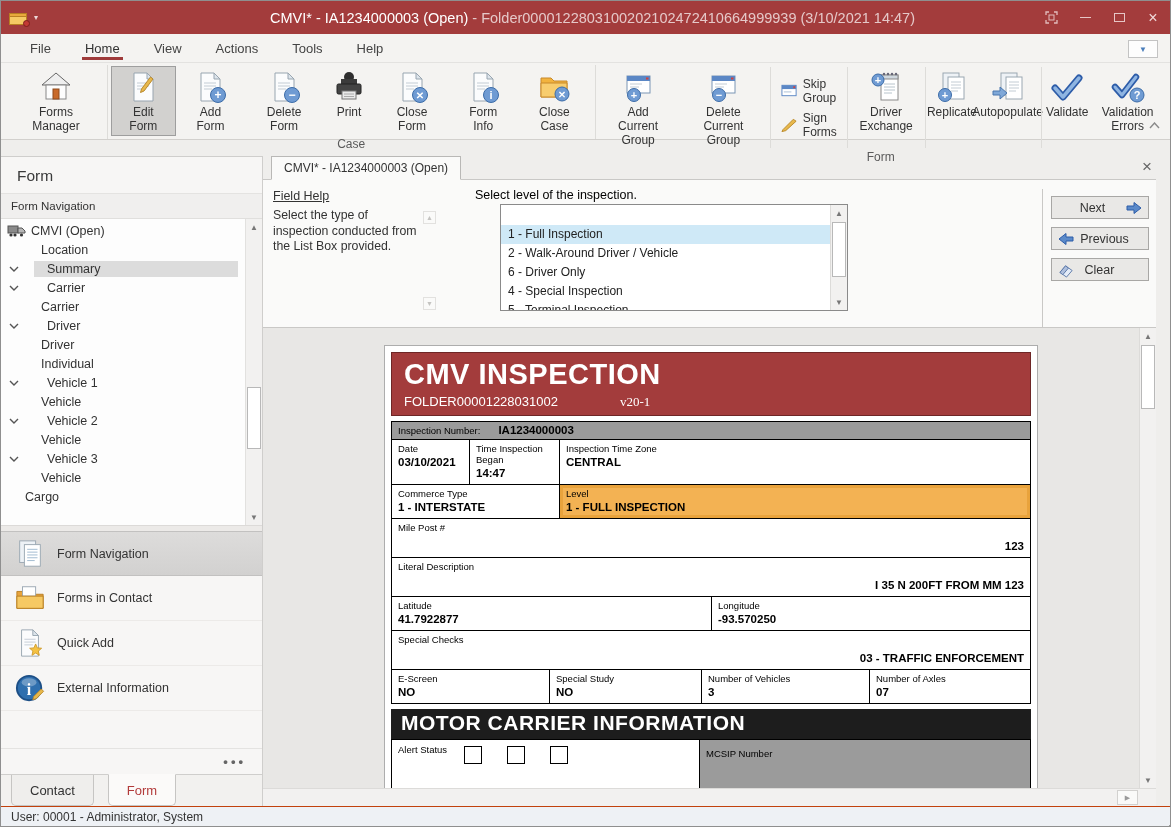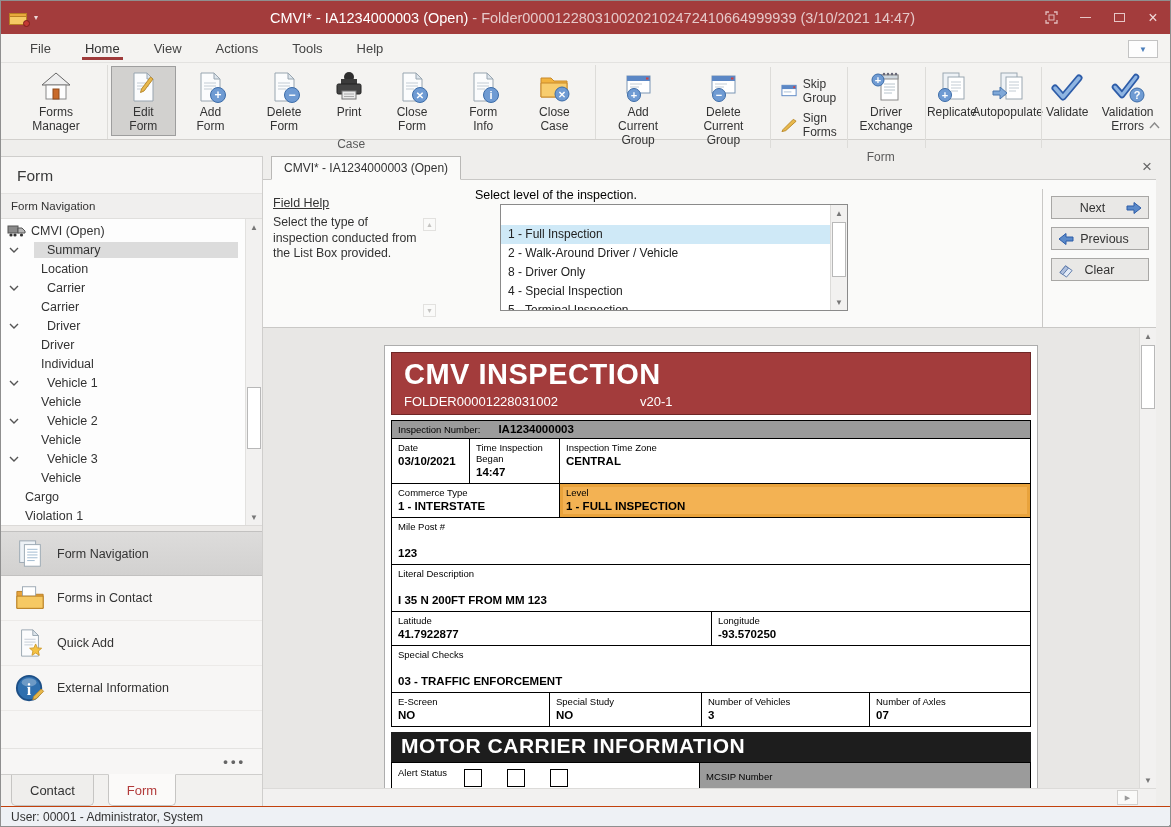--- a/index.html
+++ b/index.html
@@ -90,21 +90,21 @@
   .sb-tab.active { background:#fbfaf9; color:#b23a3a; border-top:1px solid #fbfaf9; margin-top:-1px; }
 
   
   .main { flex:1; display:flex; flex-direction:column; padding-right:14px; min-width:0; min-height:0; }
   .tabstrip { height:24px; flex:none; position:relative; border-bottom:1px solid #c9c8c6; }
   .doctab { position:absolute; left:8px; bottom:-1px; height:24px; background:#fafaf9; border:1px solid #b9b8b6;
             border-bottom:1px solid #fafaf9; display:flex; align-items:center; padding:0 12px; font-size:12px; color:#333; }
   .strip-close { position:absolute; right:0px; top:2px; font-size:17px; color:#666; line-height:1; padding:0 4px; }
 
   .toppanel { height:148px; flex:none; background:#fafaf9; border-bottom:1px solid #c9c8c6; position:relative; }
-  .fieldhelp { position:absolute; left:10px; top:16px; width:172px; }
+  .fieldhelp { position:absolute; left:10px; top:9px; width:172px; }
   .fh-title { font-size:12.5px; color:#333; text-decoration:underline; }
   .fh-body { margin-top:5px; width:146px; font-size:12.3px; line-height:1.28; color:#333; }
   .fh-arrow { position:absolute; left:150px; width:13px; height:13px; background:#fafaf9; border:1px solid #e2e1df;
               display:flex; align-items:center; justify-content:center; font-size:7px; color:#c4c3c1; }
   .fh-up { top:22px; } .fh-down { top:108px; }
   .prompt { position:absolute; left:212px; top:8px; font-size:12.5px; color:#000000; }
   .listbox { position:absolute; left:237px; top:24px; width:348px; height:107px; background:#fff;
              border:1px solid #8a8a8a; overflow:hidden; }
   .opts { position:absolute; left:0; top:0; right:17px; }
   .opt { height:19px; line-height:19px; padding-left:7px; font-size:12px; color:#222; white-space:nowrap; }
@@ -124,31 +124,31 @@
   .hstrip { height:18px; flex:none; background:#f2f1f0; border-top:1px solid #dcdbd9; position:relative; }
   .h-arrow { position:absolute; right:18px; top:1px; width:21px; height:15px; background:#fafaf9; border:1px solid #d2d1cf;
              display:flex; align-items:center; justify-content:center; font-size:7px; color:#9a9a9a; }
 
   
   .page { position:absolute; left:121px; top:17px; width:654px; height:1200px; background:#fff;
           border:1px solid #adadad; padding:6px; }
   .banner { background:#a33c3c; border:1px solid #6e2626; color:#fff; padding:5px 12px 5px; }
   .banner-title { font-size:29px; font-weight:bold; letter-spacing:.5px; }
   .banner-sub { display:flex; font-size:13px; margin-top:3px; }
-  .banner-ver { margin-left:82px; }
+  .banner-ver { margin-left:62px;font-family:Liberation Serif, serif; }
   .grid { border:1px solid #000; margin-top:5px; }
   .gbar { height:18px; background:#9b9b9b; border-bottom:1px solid #000; display:flex; align-items:center; padding-left:6px; }
   .gbar .glabel { margin-right:18px; }
   .grow { display:flex; border-bottom:1px solid #000; }
   .grow:last-child { border-bottom:none; }
   .gcell { padding:3px 6px 4px; border-right:1px solid #000; }
   .gcell:last-child { border-right:none; flex:1; }
   .glabel { font-size:9.5px; color:#000; }
   .gvalue { font-size:11.5px; font-weight:bold; margin-top:2px; min-height:13px; white-space:nowrap; }
-  .tall .gvalue { margin-top:15px; }
+  .tall .gvalue { margin-top:7px;text-align:right; }
   .w78{width:78px;flex:none;} .w90{width:90px;flex:none;} .w100{width:100px;flex:none;}
   .w168{width:168px;flex:none;} .w320{width:320px;flex:none;} .w158{width:158px;flex:none;} .w152{width:152px;flex:none;} .w168b{width:168px;flex:none;}
   .level-cell { background:#f3b253; box-shadow:inset 0 0 0 3px #e9a33c; }
   .sechdr { margin-top:5px; background:#1d1d1d; color:#fff; font-weight:bold; font-size:21px;
             padding:2px 10px 4px; letter-spacing:.5px; }
   .alertrow { border:1px solid #000; display:flex; height:52px; margin-top:0px; }
   .alert-left { width:308px; flex:none; border-right:1px solid #000; position:relative; }
   .alert-left .glabel { position:absolute; left:6px; top:4px; }
   .cb { position:absolute; top:6px; width:18px; height:18px; background:#fff; border:1.5px solid #000; }
   .cb1{left:72px;} .cb2{left:115px;} .cb3{left:158px;}
@@ -414,31 +414,31 @@
             <svg class="t-icon" width="19" height="12" viewBox="0 0 19 12">
               <rect x="1" y="1" width="10" height="7" fill="#8a8a8a" stroke="#555"></rect>
               <path d="M11 3h4l3 3v2h-7z" fill="#b5b5b5" stroke="#555"></path>
               <circle cx="4" cy="10" r="1.6" fill="#333"></circle>
                 <circle cx="8" cy="10" r="1.6" fill="#333"></circle>
                 <circle cx="14.5" cy="10" r="1.6" fill="#333"></circle>
             </svg>
             <span class="lbl0">CMVI (Open)</span>
           </div>
           <div class="trow">
+              <span class="lbl2">Location</span>
+            </div>
+          <div class="trow">
             <span class="chev-slot">
                 <svg width="10" height="6" viewBox="0 0 10 6">
                   <path d="M1 1l4 4 4-4" fill="none" stroke="#555" stroke-width="1.4"></path>
                 </svg>
               </span>
             <span class="lblsel">Summary</span>
           </div>
           <div class="trow">
-              <span class="lbl2">Location</span>
-            </div>
-          <div class="trow">
             <span class="chev-slot">
                 <svg width="10" height="6" viewBox="0 0 10 6">
                   <path d="M1 1l4 4 4-4" fill="none" stroke="#555" stroke-width="1.4"></path>
                 </svg>
               </span>
             <span class="lbl1">Carrier</span>
           </div>
           <div class="trow">
               <span class="lbl2">Carrier</span>
             </div>
@@ -484,23 +484,20 @@
                   <path d="M1 1l4 4 4-4" fill="none" stroke="#555" stroke-width="1.4"></path>
                 </svg>
               </span>
             <span class="lbl1">Vehicle 3</span>
           </div>
           <div class="trow">
               <span class="lbl2">Vehicle</span>
             </div>
           <div class="trow">
               <span class="lbl1">Cargo</span>
-            </div>
-          <div class="trow">
-              <span class="lbl1">Violation 1</span>
             </div>
         </div>
         <div class="tree-scroll">
           <div class="sb-arrow">▲</div>
           <div class="tree-thumb"></div>
           <div class="sb-arrow down">▼</div>
         </div>
       </div>
 
       <div class="sb-gap"></div>
@@ -562,21 +559,21 @@
           <div class="fh-arrow fh-down">▼</div>
         </div>
 
         <div class="prompt">Select level of the inspection.</div>
 
         <div class="listbox">
           <div class="opts">
             <div class="opt blank"></div>
             <div class="opt sel">1 - Full Inspection</div>
             <div class="opt">2 - Walk-Around Driver / Vehicle</div>
-            <div class="opt">8 - Driver Only</div>
+            <div class="opt">6 - Driver Only</div>
             <div class="opt">4 - Special Inspection</div>
             <div class="opt">5 - Terminal Inspection</div>
           </div>
           <div class="lb-scroll">
             <div class="sb-arrow">▲</div>
             <div class="lb-thumb"></div>
             <div class="sb-arrow down">▼</div>
           </div>
         </div>
 

